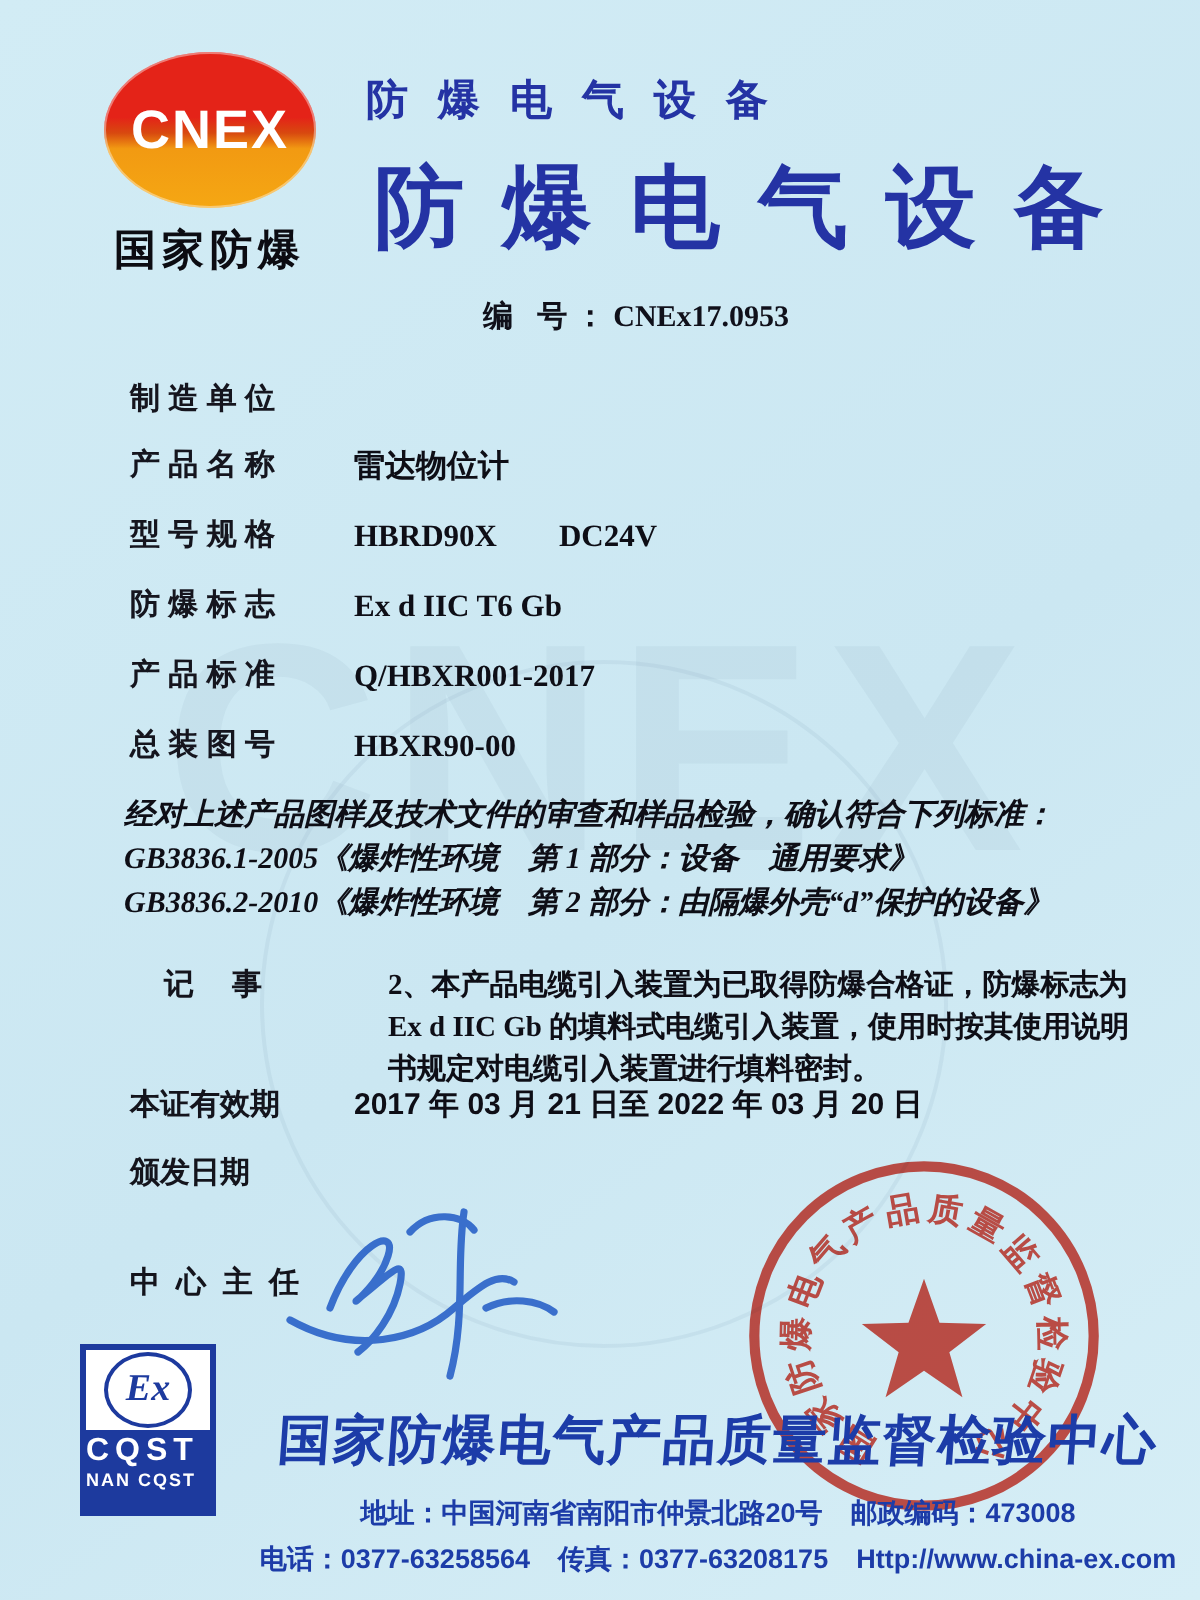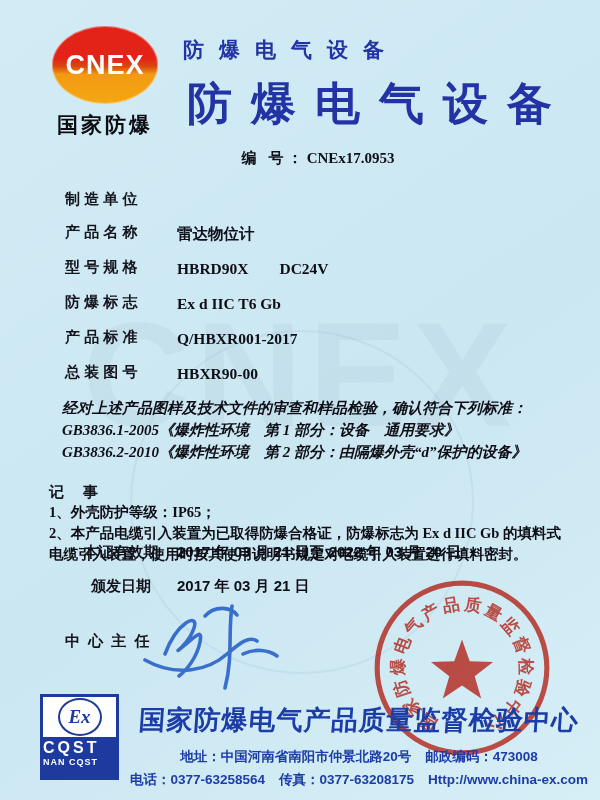--- a/index.html
+++ b/index.html
@@ -43,38 +43,38 @@
   .fields { position:absolute; top:190px; left:65px; right:26px; }
   .frow { display:flex; margin-bottom:14px; }
   .flbl { width:112px; flex:none; font-weight:bold; font-size:15px; color:#15151e; }
   .fval { font-size:15.5px; font-weight:bold; color:#0e0e16;
           font-family:"Liberation Serif","DejaVu Serif",serif; line-height:21px; }
   
   .standards { position:absolute; top:397px; left:62px; right:22px;
     font-family:"Liberation Serif","DejaVu Serif",serif;
     font-weight:bold; font-size:15px; line-height:22px; color:#0e0e16;font-style:italic; }
   
-  .notes { position:absolute; top:483px; left:49px; right:26px; display:flex;flex-direction:column; }
+  .notes { position:absolute; top:483px; left:82px; right:26px; display:flex; }
   .notes-lbl { width:112px; flex:none; font-weight:bold; font-size:15px; letter-spacing:2px; }
   .notes-body { flex:1; font-family:"Liberation Serif","DejaVu Serif",serif;
     font-weight:bold; font-size:14.5px; line-height:21px; color:#0e0e16; }
   
-  .daterow { position:absolute; left:65px; right:36px; display:flex;text-align:center; }
+  .daterow { position:absolute; left:65px; right:36px; display:flex; }
   .validity { top:543px; } .issue { top:577px; }
   .dlbl { width:112px; flex:none; font-weight:bold; font-size:15px; }
   .dval { font-weight:bold; font-size:15px; color:#0e0e16; }
   
   .director { position:absolute; left:65px; top:632px; font-weight:bold; font-size:15px; letter-spacing:2px; }
   .signature { position:absolute; left:135px; top:596px; width:160px; height:105px; }
   
   .stamp { position:absolute; left:370px; top:576px; width:184px; height:184px;
     opacity:0.88; mix-blend-mode:multiply; }
   .stamp text { font-family:"Liberation Serif","DejaVu Serif",serif; font-weight:bold; }
   
-  .ex-logo { position:absolute; left:40px; top:694px; width:79px; height:86px;
+  .ex-logo { position:absolute; left:40px; top:672px; width:68px; height:86px;
     border:3px solid #1d3a9e; background:#fff; box-sizing:border-box; }
   .ex-top { height:40px; display:flex; align-items:center; justify-content:center; }
   .ex-circle { width:40px; height:34px; border:2.5px solid #1d3a9e; border-radius:50%;
     display:flex; align-items:center; justify-content:center; }
   .ex-circle span { color:#1d3a9e; font-weight:bold; font-size:19px; font-style:italic;
     font-family:"Liberation Serif",serif; }
   .ex-bottom { height:40px; background:#1d3a9e; color:#fff; text-align:left; padding-top:2px; }
   .ex-cqst { font-size:16px; letter-spacing:3px; font-weight:600; }
   .ex-ny { font-size:9px; letter-spacing:1px; font-weight:600; }
   .footer-text { position:absolute; left:126px; top:702px; width:466px; text-align:center; }
@@ -136,32 +136,30 @@
 
   <div class="standards">
     <div>经对上述产品图样及技术文件的审查和样品检验，确认符合下列标准：</div>
     <div>GB3836.1-2005《爆炸性环境　第 1 部分：设备　通用要求》</div>
     <div>GB3836.2-2010《爆炸性环境　第 2 部分：由隔爆外壳“d”保护的设备》</div>
   </div>
 
   <div class="notes">
     <div class="notes-lbl">记　事</div>
     <div class="notes-body">
-      <div>1、外壳防护等级：IP65；</div>
       <div>2、本产品电缆引入装置为已取得防爆合格证，防爆标志为 Ex d IIC Gb 的填料式电缆引入装置，使用时按其使用说明书规定对电缆引入装置进行填料密封。</div>
     </div>
   </div>
 
   <div class="daterow validity">
     <div class="dlbl">本证有效期</div>
     <div class="dval">2017 年 03 月 21 日至 2022 年 03 月 20 日</div>
   </div>
   <div class="daterow issue">
     <div class="dlbl">颁发日期</div>
-    <div class="dval">2017 年 03 月 21 日</div>
   </div>
 
   <div class="director">中 心 主 任</div>
   <svg class="signature" viewBox="0 0 160 105">
     <g fill="none" stroke="#2a62c8" stroke-width="3.6" stroke-linecap="round" stroke-linejoin="round" opacity="0.9">
       <path d="M30,58 C42,26 64,16 59,32 C54,48 36,60 46,52 C60,41 68,31 65,46 C62,61 52,74 44,80"></path>
       <path d="M10,64 C42,82 74,74 92,58 C106,46 114,40 122,45"></path>
       <path d="M97,10 C93,36 98,62 90,92"></path>
       <path d="M70,20 C80,9 96,11 102,19"></path>
       <path d="M108,58 C120,52 134,54 142,60"></path>

